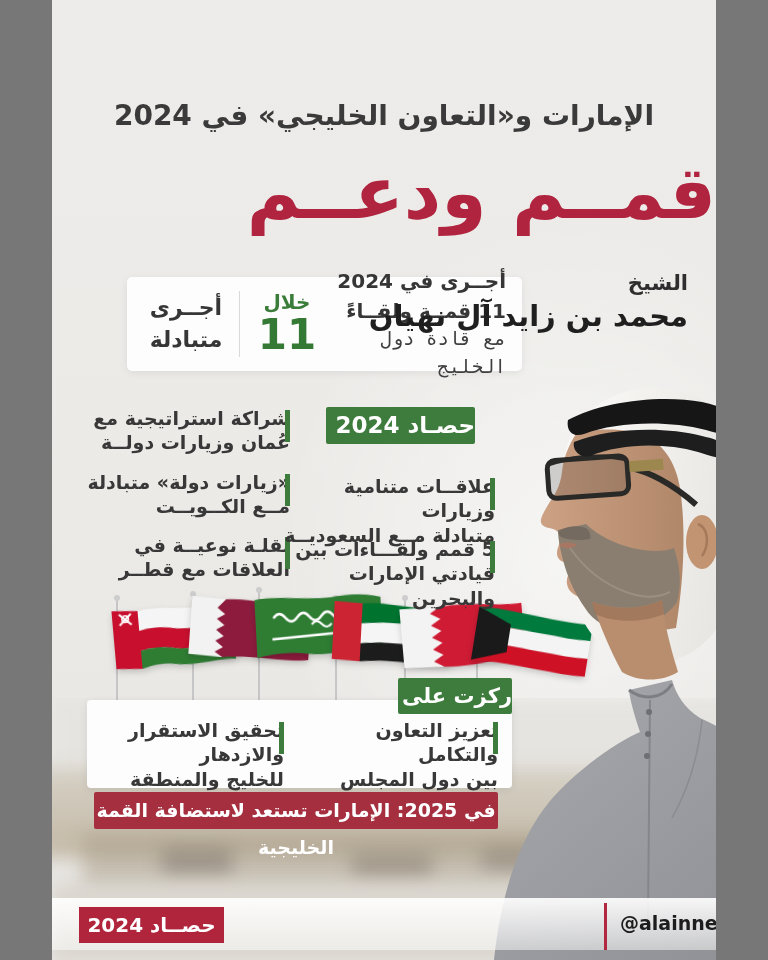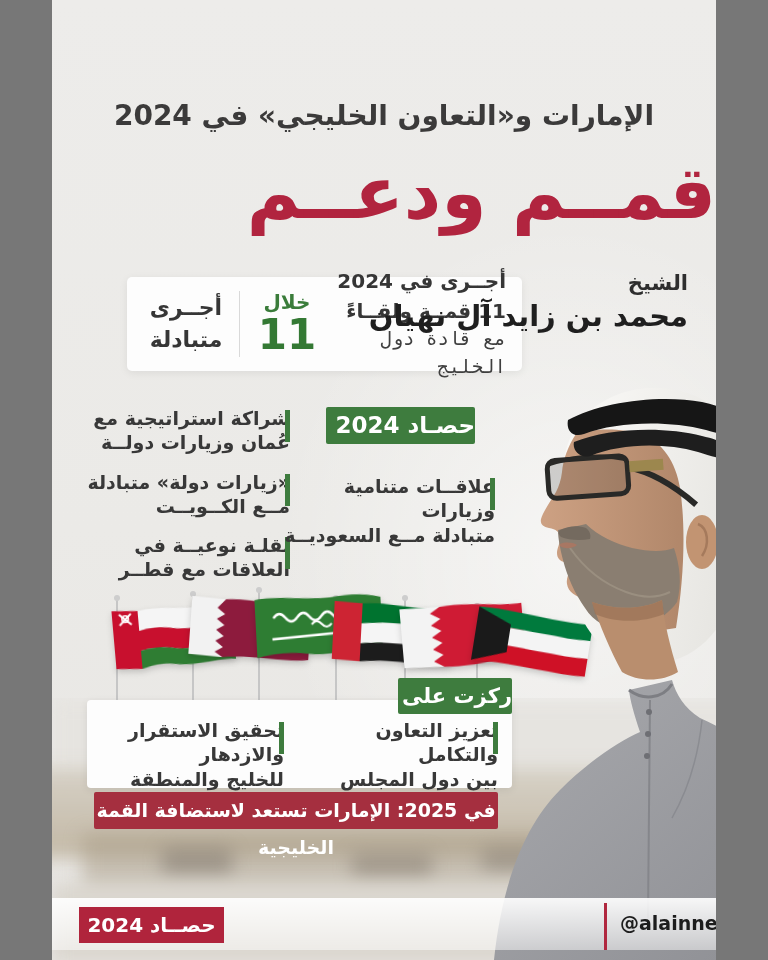--- a/index.html
+++ b/index.html
@@ -174,20 +174,22 @@
   <div class="badge harvest">حصـاد 2024</div>
 
   <div class="pt l1">شراكة استراتيجية مع
 عُمان وزيارات دولــة</div>
   <div class="pt l2">«زيارات دولة» متبادلة
 مــع الكــويــت</div>
   <div class="pt l3">نقلـة نوعيــة في
 العلاقات مع قطــر</div>
   <div class="pt r1">علاقــات متنامية وزيارات
 متبادلة مــع السعوديــة</div>
+  <div class="pt r2">5 قمم ولقـــاءات بين
+قيادتي الإمارات والبحرين</div>
 
   <div class="pole" style="left:64px;top:600px;height:106px;"></div>
   <div class="pole" style="left:140px;top:596px;height:110px;"></div>
   <div class="pole" style="left:206px;top:592px;height:114px;"></div>
   <div class="pole" style="left:283px;top:600px;height:106px;"></div>
   <div class="pole" style="left:352px;top:600px;height:106px;"></div>
   <div class="pole" style="left:424px;top:608px;height:100px;"></div>
 
   <div class="flag" style="left:62px;top:604px;transform:rotate(-5deg);">
     <svg width="120" height="64" viewBox="0 0 120 64">

